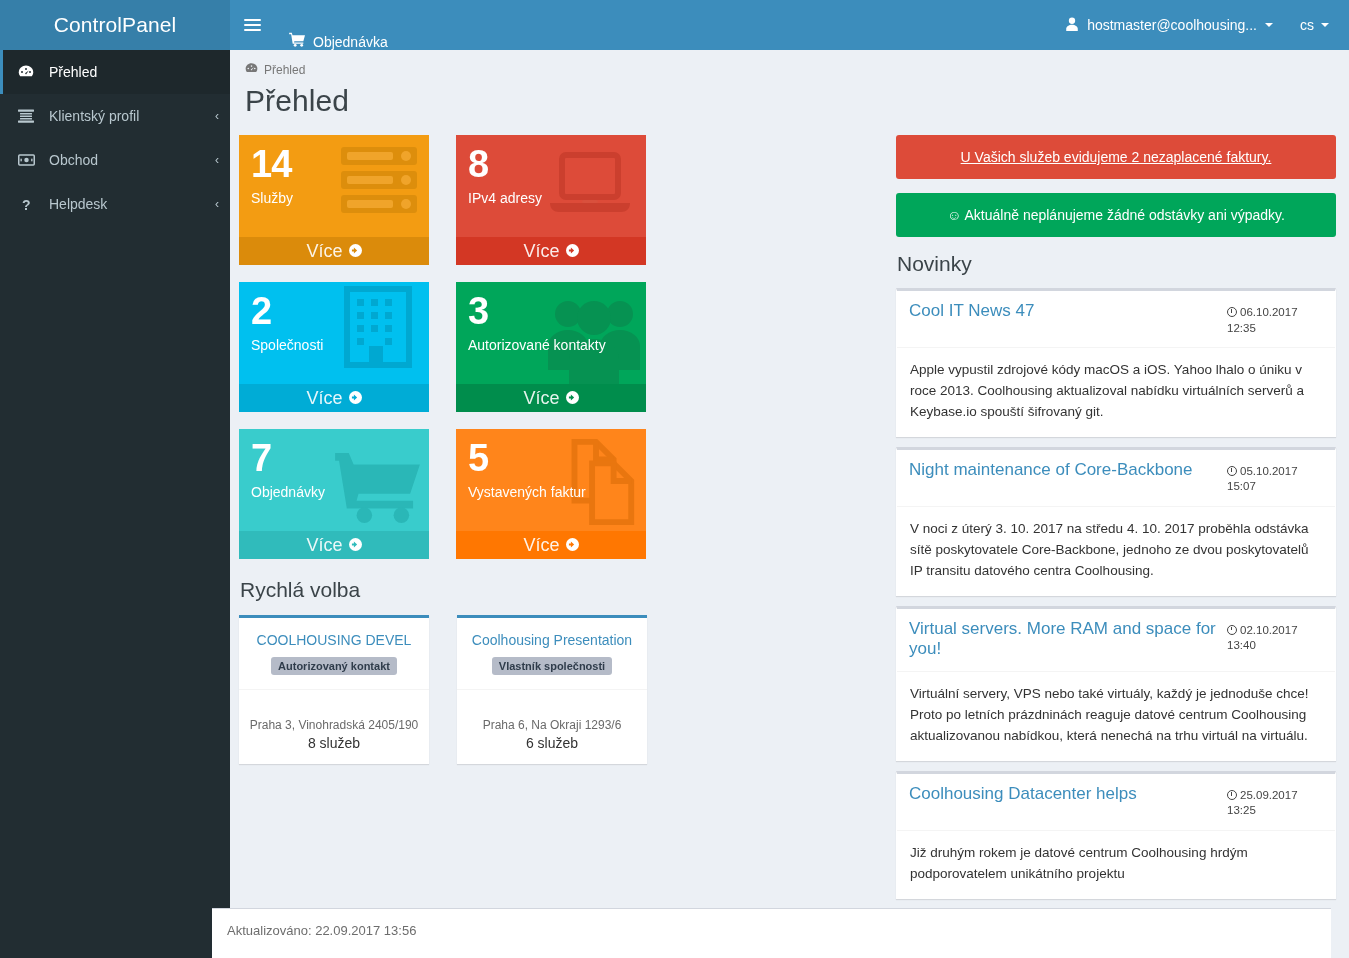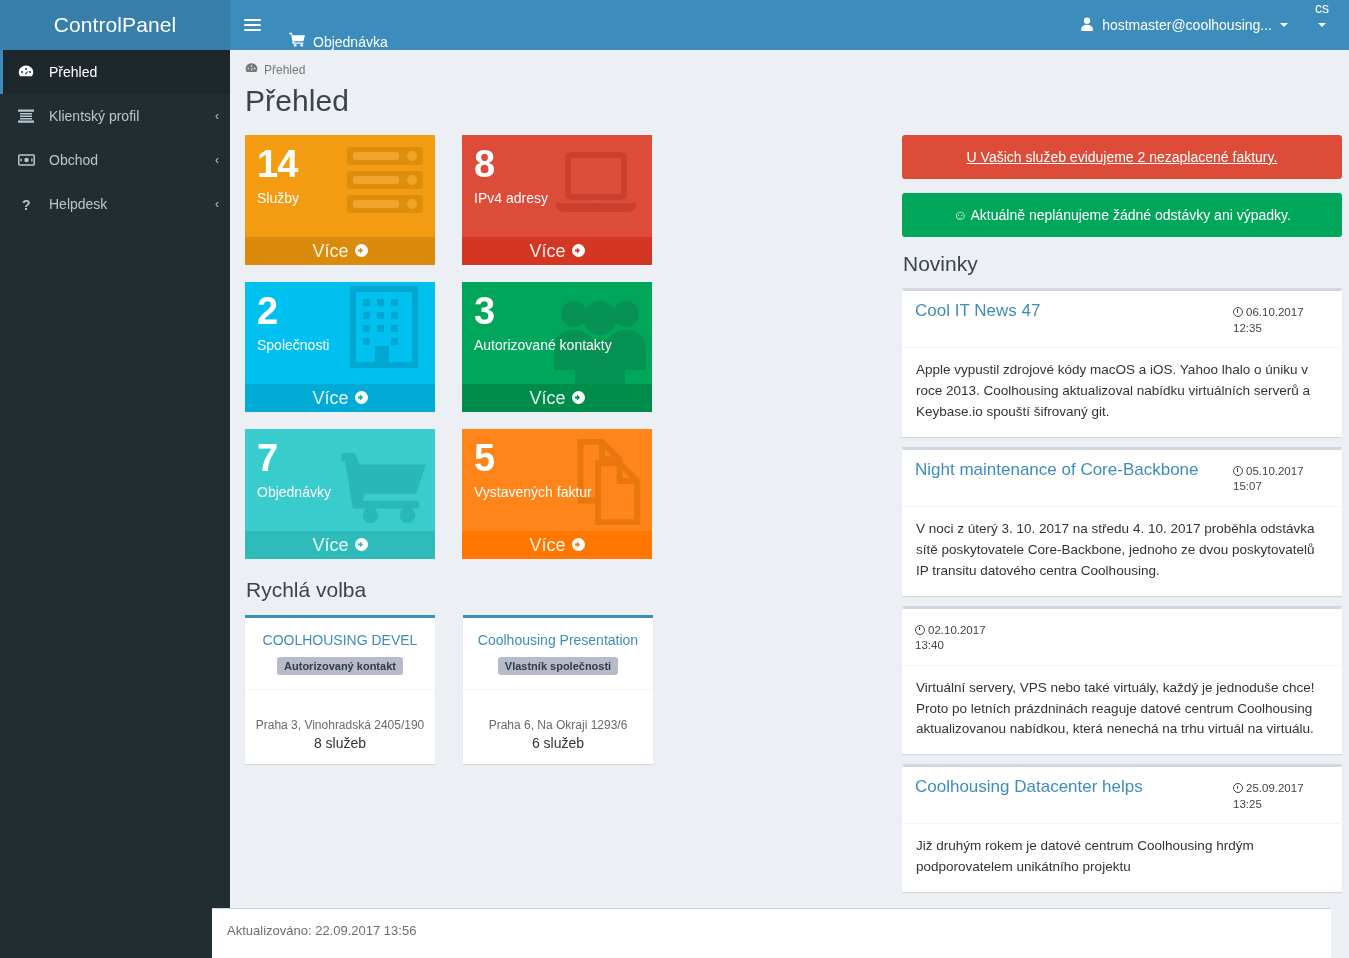--- a/index.html
+++ b/index.html
@@ -49,21 +49,21 @@
   .nav-right {
     position: absolute; right: 0; top: 0; height: 50px;
     display: flex; align-items: center; color: #fff;
   }
   .nav-user {
     display: flex; align-items: center; gap: 8px;
     height: 50px; padding: 0 15px; cursor: pointer; font-size: 14px;
   }
   .nav-lang {
     display: flex; align-items: center; gap: 7px;
-    height: 50px; padding: 0 20px 0 12px; cursor: pointer; font-size: 14px; flex-direction: column;
+    height: 50px; padding: 0 20px 0 12px; cursor: pointer; font-size: 14px;
   }
   .caret {
     width: 0; height: 0;
     border-left: 4px solid transparent;
     border-right: 4px solid transparent;
     border-top: 4px solid #fff;
     display: inline-block;
   }
 
   
@@ -108,21 +108,21 @@
     font-size: 12px; color: #777;
   }
   .page-title {
     font-size: 30px;
     font-weight: 400;
     color: #3b4449;
     margin: 6px 0 0 0;
     letter-spacing: 0.1px;
   }
 
-  .row { display: flex; padding: 0 17px 0 15px; margin-top: 17px; }
+  .row { display: flex; padding: 0 17px 0 9px; margin-top: 17px; }
   .col-left { width: 647px; flex: 0 0 647px; }
   .col-right { width: 440px; flex: 0 0 440px; margin-left: 10px; }
 
   
   .boxes { display: flex; flex-wrap: wrap; }
   .sbwrap { width: 217px; padding: 0 9px 0 0; margin-bottom: 17px; }
   .small-box {
     position: relative;
     width: 190px; height: 130px;
     overflow: hidden;
@@ -626,20 +626,21 @@
             <div class="news-date">
               <span class="clock"></span><span>05.10.2017</span>
               <div>15:07</div>
             </div>
           </div>
           <div class="panel-body">V noci z úterý 3. 10. 2017 na středu 4. 10. 2017 proběhla odstávka sítě poskytovatele Core-Backbone, jednoho ze dvou poskytovatelů IP transitu datového centra Coolhousing.</div>
         </div>
 
         <div class="panel">
           <div class="panel-head">
+            <div class="news-h">Virtual servers. More RAM and space for you!</div>
             <div class="news-date">
               <span class="clock"></span><span>02.10.2017</span>
               <div>13:40</div>
             </div>
           </div>
           <div class="panel-body">Virtuální servery, VPS nebo také virtuály, každý je jednoduše chce! Proto po letních prázdninách reaguje datové centrum Coolhousing aktualizovanou nabídkou, která nenechá na trhu virtuál na virtuálu.</div>
         </div>
 
         <div class="panel">
           <div class="panel-head">

